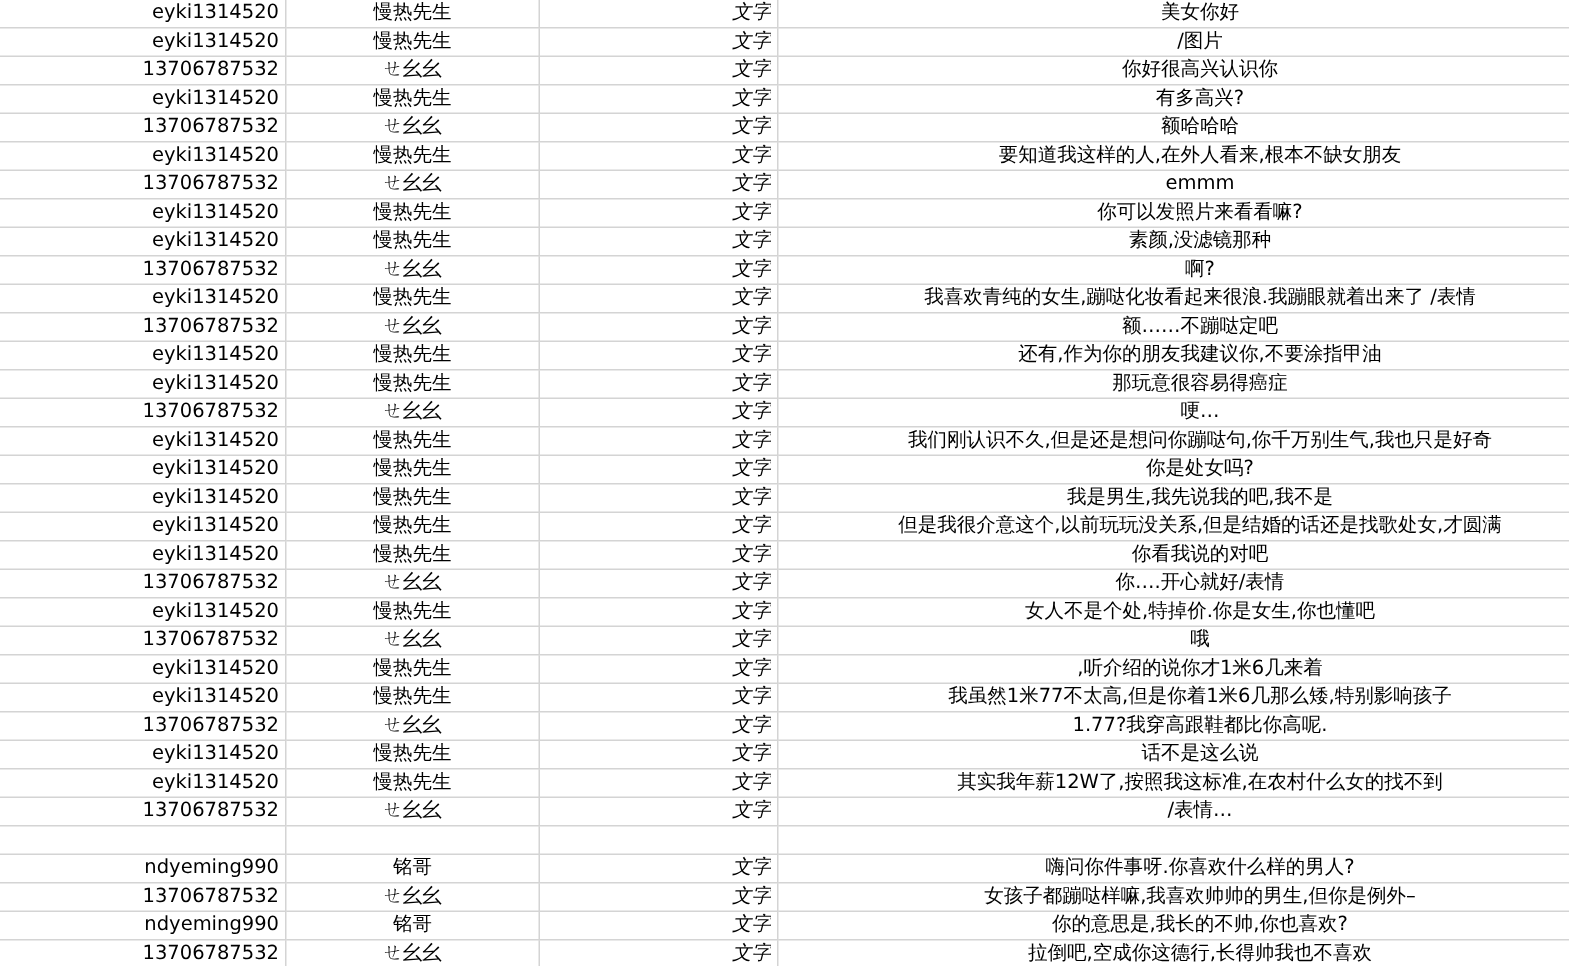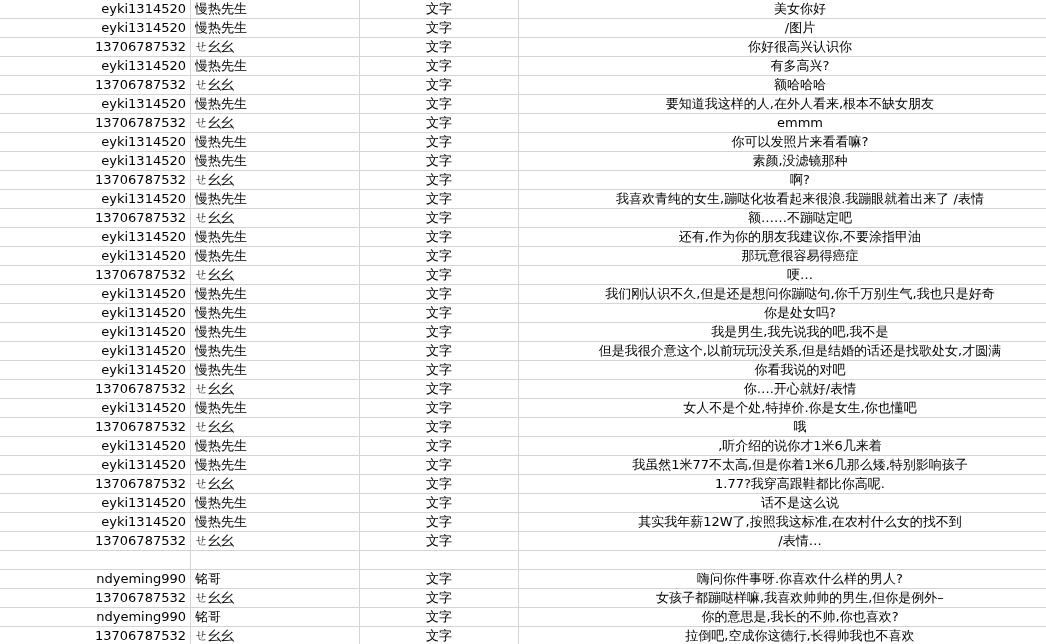--- a/index.html
+++ b/index.html
@@ -24,22 +24,22 @@
     border-bottom: 1px solid #d4d4d4;
     border-right: 1px solid #d4d4d4;
     height: 18px;
     line-height: 18px;
     padding: 0 4px;
     overflow: hidden;
     white-space: nowrap;
     vertical-align: middle;
   }
   .col-a { width: 182px; text-align: right; }
-  .col-b { width: 160px; }
-  .col-c { width: 150px; text-align: center; padding-left: 8px; }
+  .col-b { width: 160px; text-align: center; }
+  .col-c { width: 150px; text-align: right; padding-left: 8px; font-style: italic; }
   .col-d { width: 554px; text-align: center; }
   .sheet tr.blank td {
     border-bottom: 1px solid #d4d4d4;
   }
   .sheet tr.blank td.col-c,
   .sheet tr.blank td.col-d { border-right: 1px solid #d4d4d4; }
   .clip {
     display: block;
     overflow: hidden;
     white-space: nowrap;

